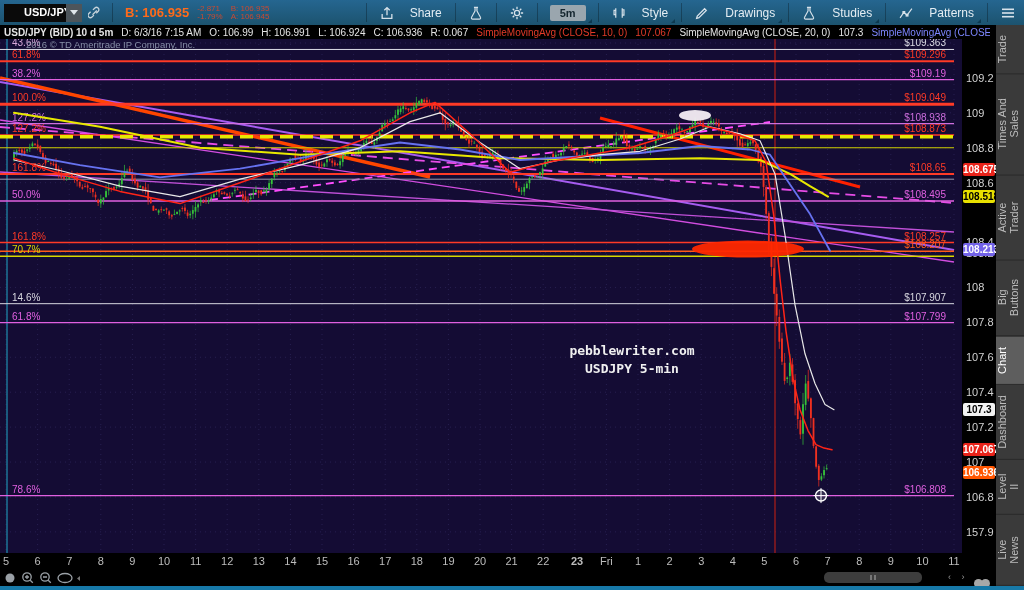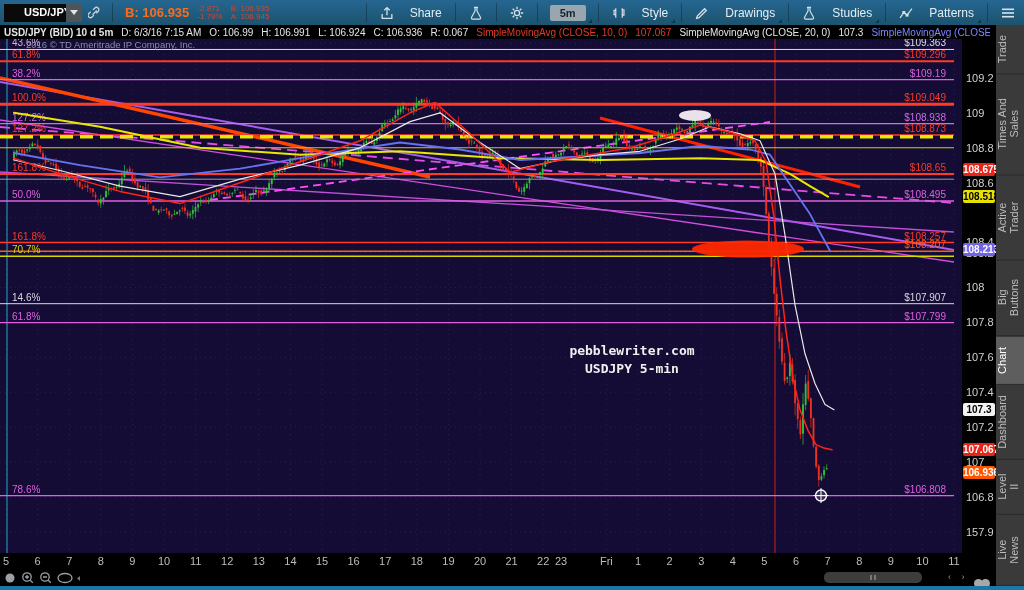--- a/index.html
+++ b/index.html
@@ -970,21 +970,21 @@
       <div class="t-lab" style="left: 258.8px;">13</div>
       <div class="t-lab" style="left: 290.4px;">14</div>
       <div class="t-lab" style="left: 322px;">15</div>
       <div class="t-lab" style="left: 353.6px;">16</div>
       <div class="t-lab" style="left: 385.2px;">17</div>
       <div class="t-lab" style="left: 416.8px;">18</div>
       <div class="t-lab" style="left: 448.4px;">19</div>
       <div class="t-lab" style="left: 480px;">20</div>
       <div class="t-lab" style="left: 511.6px; text-align: center;">21</div>
       <div class="t-lab" style="left: 543.2px;">22</div>
-      <div class="t-lab" style="left: 561px;">23</div>
+      <div class="t-lab" style="left: 577px; font-weight: bold;">23</div>
       <div class="t-lab" style="left: 606.4px;">Fri</div>
       <div class="t-lab" style="left: 638px;">1</div>
       <div class="t-lab" style="left: 669.6px;">2</div>
       <div class="t-lab" style="left: 701.2px;">3</div>
       <div class="t-lab" style="left: 732.8px;">4</div>
       <div class="t-lab" style="left: 764.4px;">5</div>
       <div class="t-lab" style="left: 796px;">6</div>
       <div class="t-lab" style="left: 827.6px;">7</div>
       <div class="t-lab" style="left: 859.2px;">8</div>
       <div class="t-lab" style="left: 890.8px;">9</div>

